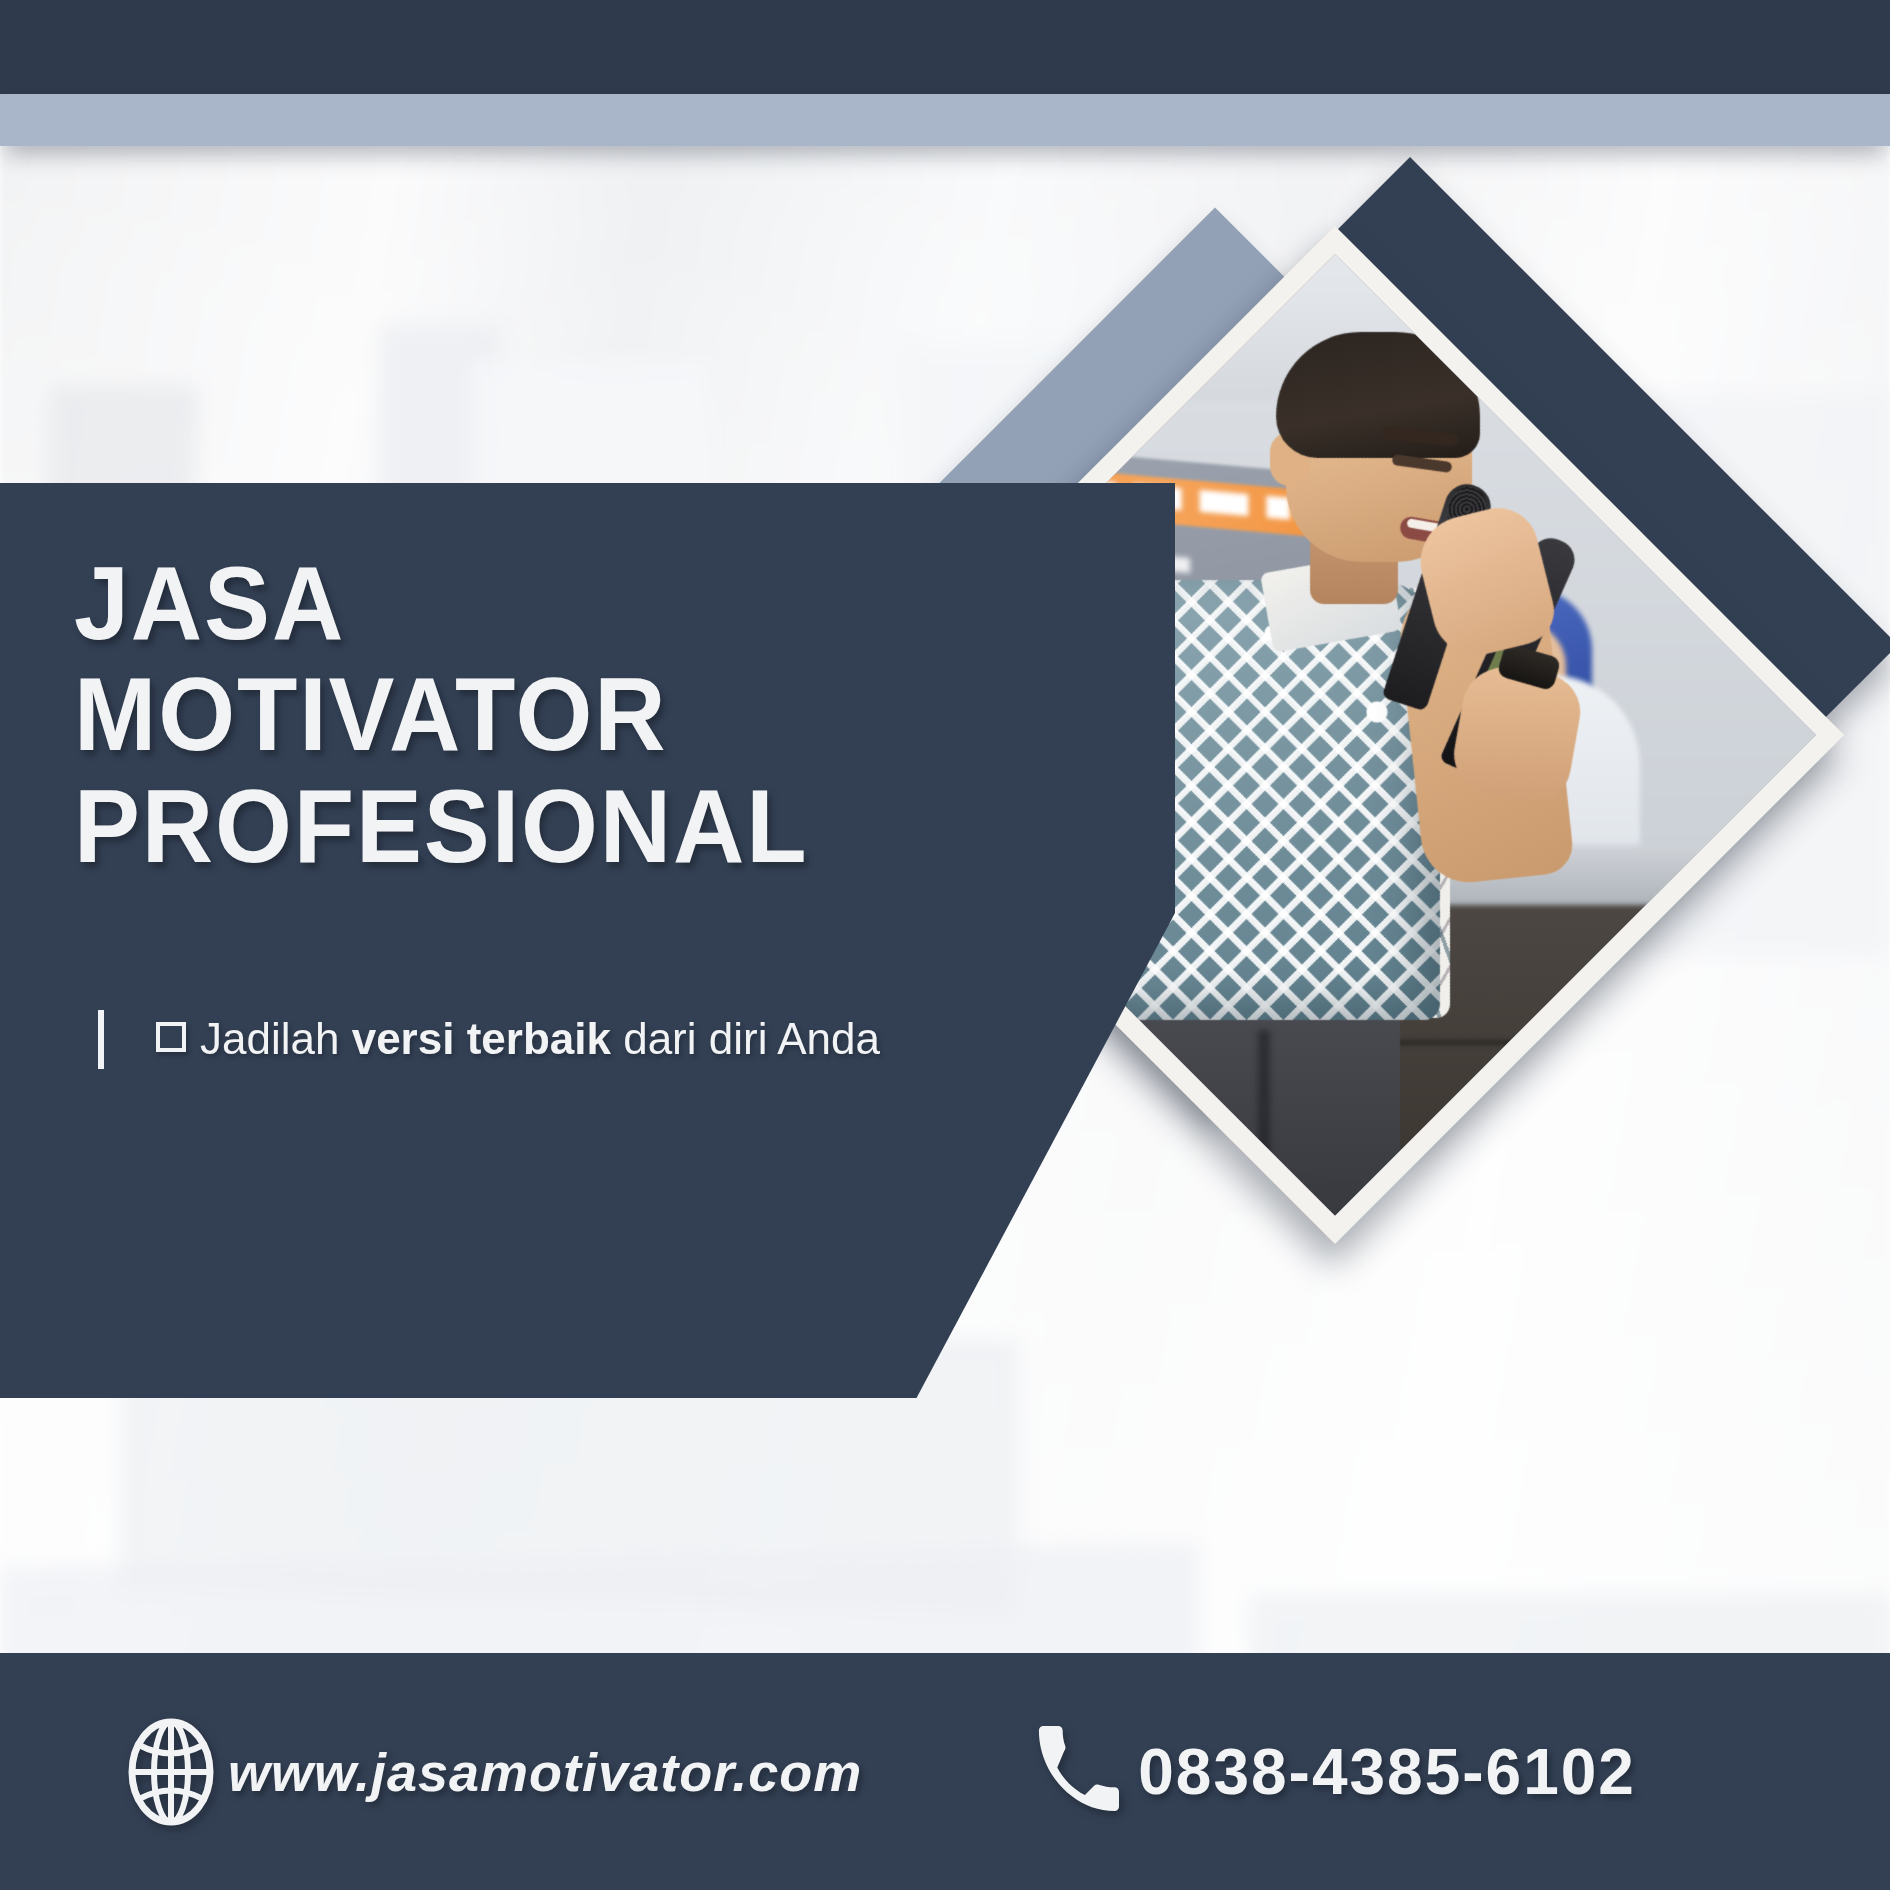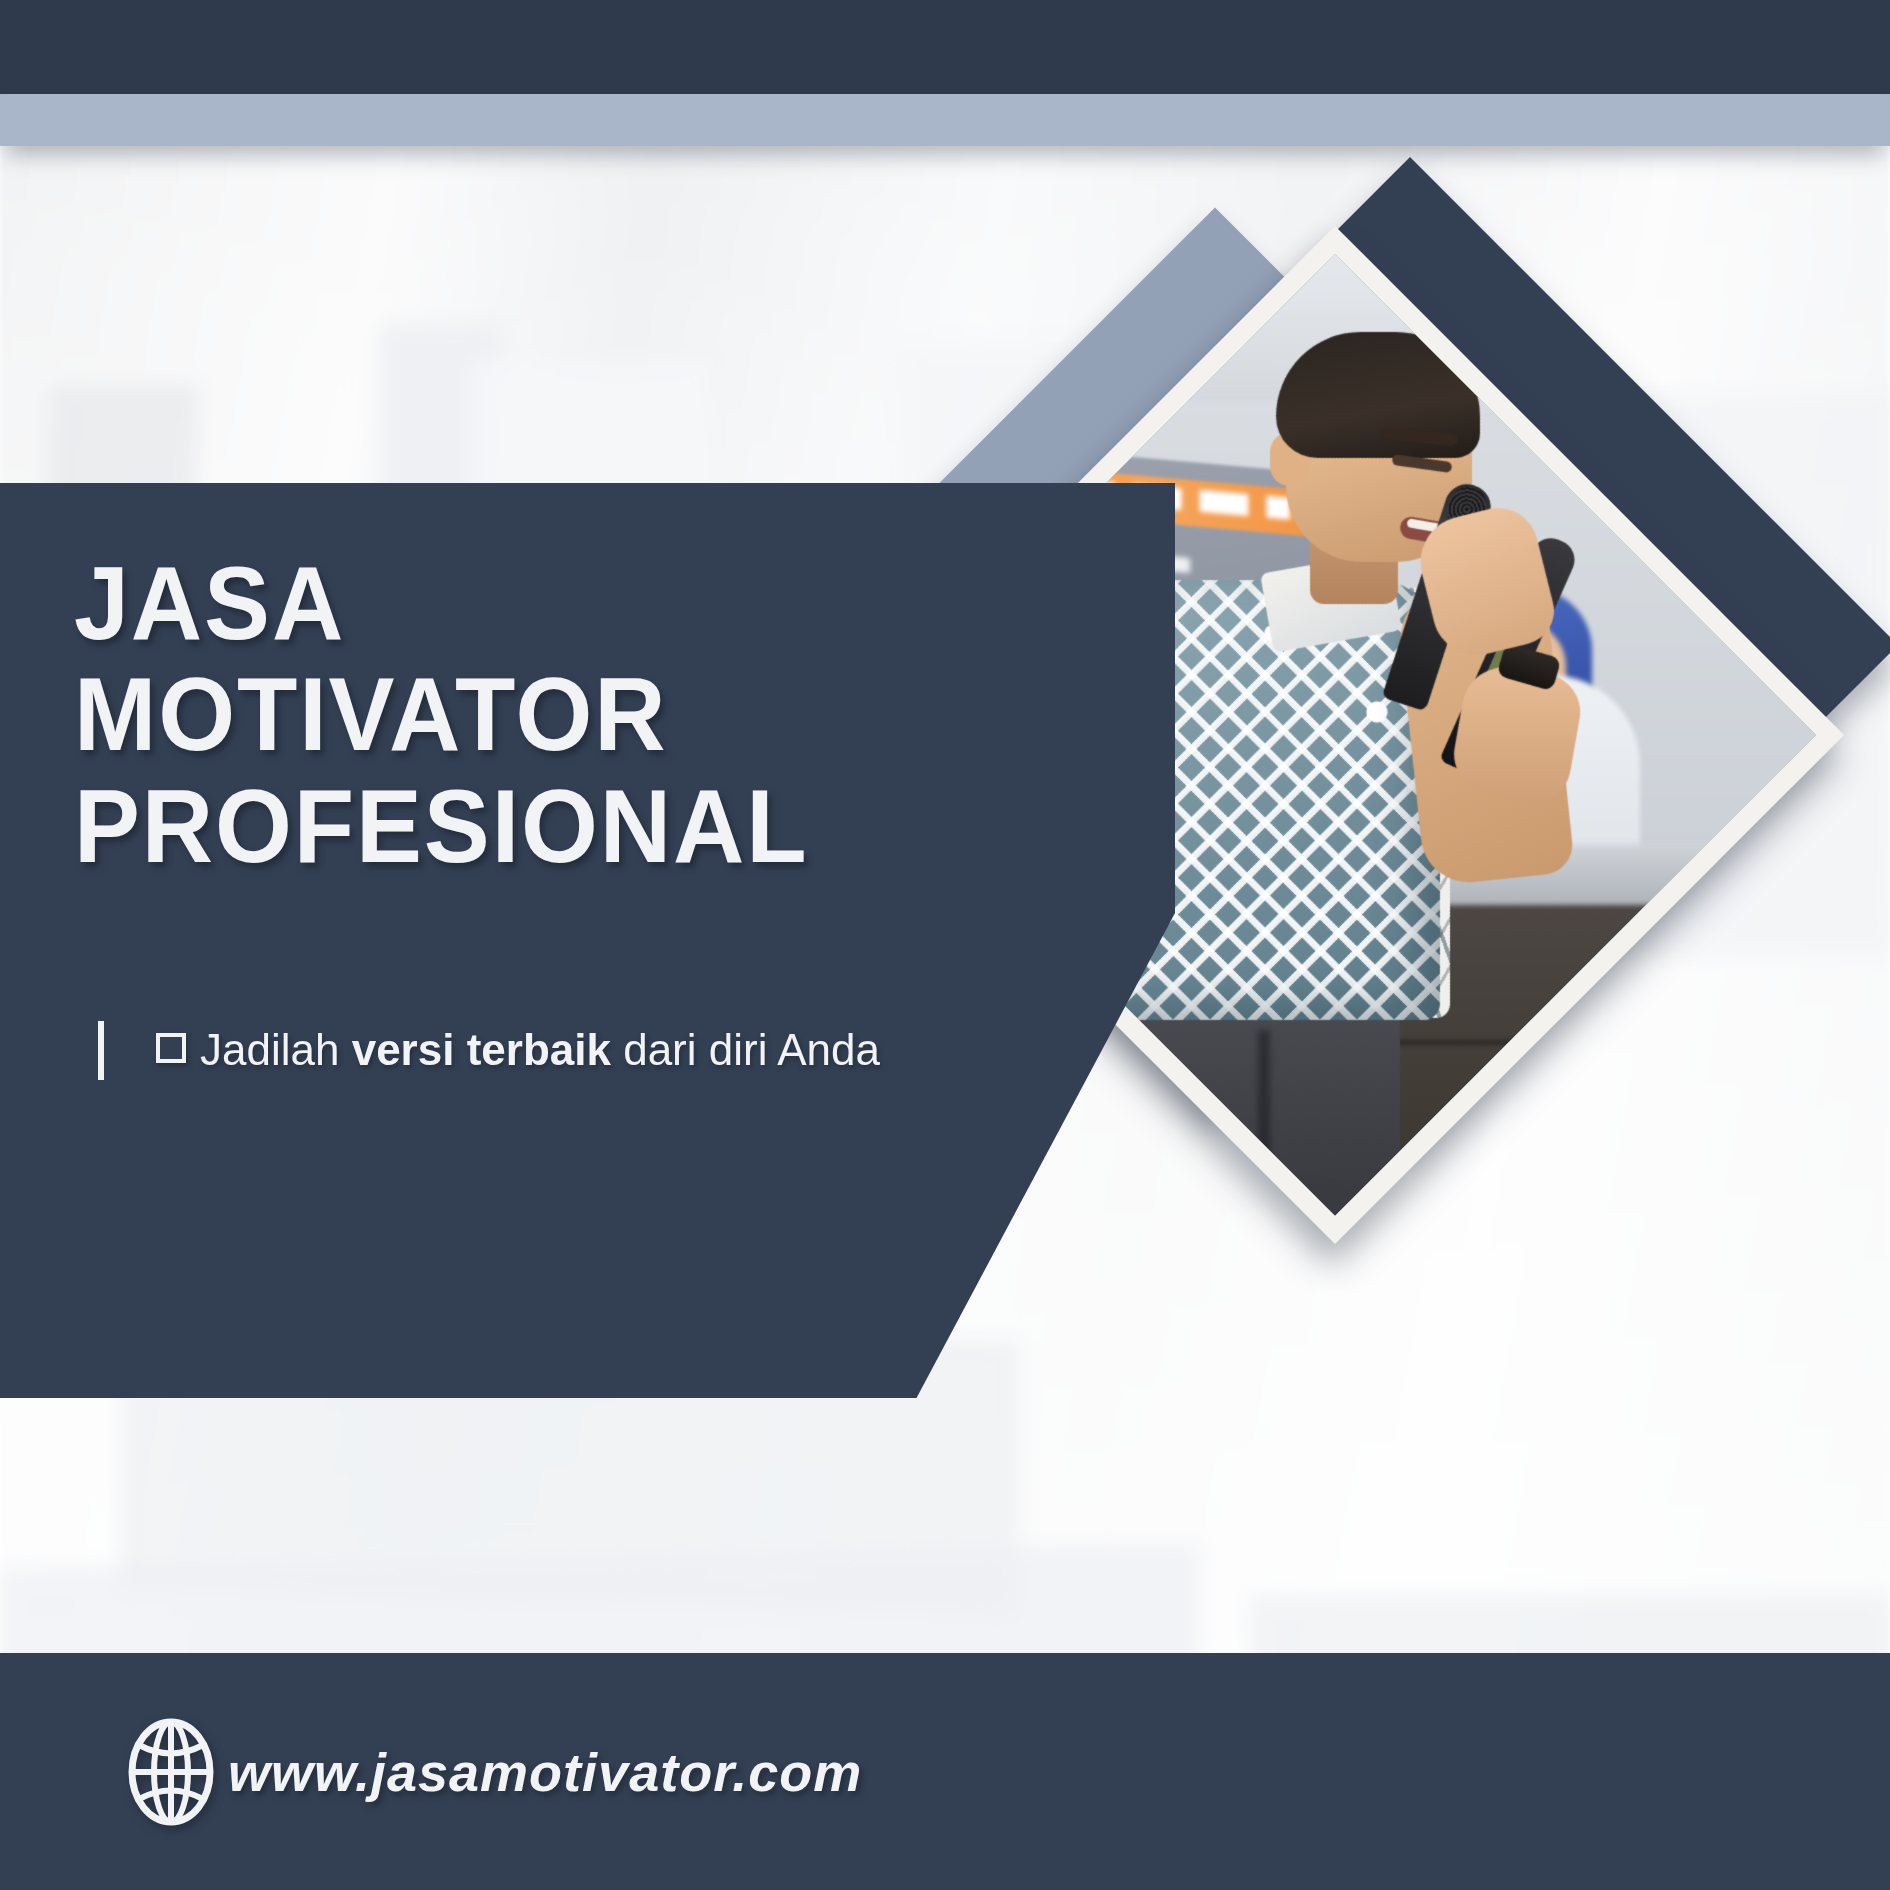--- a/index.html
+++ b/index.html
@@ -350,21 +350,20 @@
     transform: scaleX(0.95);
     transform-origin: left center;
   }
   .headline .l { display: block; white-space: nowrap; }
 
   .bullets {
     position: absolute; left: 98px; top: 1010px;
     width: 790px;
     padding-left: 52px;
     border-left: 6px solid #f1f3f5;
-    margin-top: 11px;
   }
   .bullet {
     display: flex; align-items: flex-start;
     color: #f1f3f5;
     font-size: 44px;
     line-height: 1.34;
     text-shadow: 2px 3px 5px rgba(20,26,36,0.45);
     margin-bottom: 14px;
   }
   .bullet:last-child { margin-bottom: 0; }
@@ -505,16 +504,22 @@
         <ellipse cx="43" cy="54" rx="39" ry="50" fill="none" stroke="#f2f3f5" stroke-width="7"></ellipse>
         <ellipse cx="43" cy="54" rx="17" ry="50" fill="none" stroke="#f2f3f5" stroke-width="6"></ellipse>
         <line x1="43" y1="4" x2="43" y2="104" stroke="#f2f3f5" stroke-width="6"></line>
         <line x1="4" y1="54" x2="82" y2="54" stroke="#f2f3f5" stroke-width="6"></line>
         <path d="M11 27 Q43 44 75 27" fill="none" stroke="#f2f3f5" stroke-width="6"></path>
         <path d="M11 81 Q43 64 75 81" fill="none" stroke="#f2f3f5" stroke-width="6"></path>
       </svg>
       <span class="ftext ftext-web">www.jasamotivator.com</span>
     </div>
 
+    <div class="fgroup fgroup-tel">
+      <svg class="ficon" width="92" height="92" viewBox="0 0 24 24">
+        <path fill="#f2f3f5" d="M6.6 10.8c1.6 3.1 4.1 5.6 7.2 7.2l2.4-2.4c.3-.3.8-.4 1.2-.3 1.3.4 2.7.7 4.1.7.7 0 1.2.5 1.2 1.2V21c0 .7-.5 1.2-1.2 1.2C11.3 22.2 1.8 12.7 1.8 1.2 1.8.5 2.3 0 3 0h3.8c.7 0 1.2.5 1.2 1.2 0 1.4.2 2.8.7 4.1.1.4 0 .9-.3 1.2L6.6 10.8z"></path>
+      </svg>
+      <span class="ftext ftext-tel">0838-4385-6102</span>
+    </div>
 
   </div>
 
 </div>
 
 </body></html>

